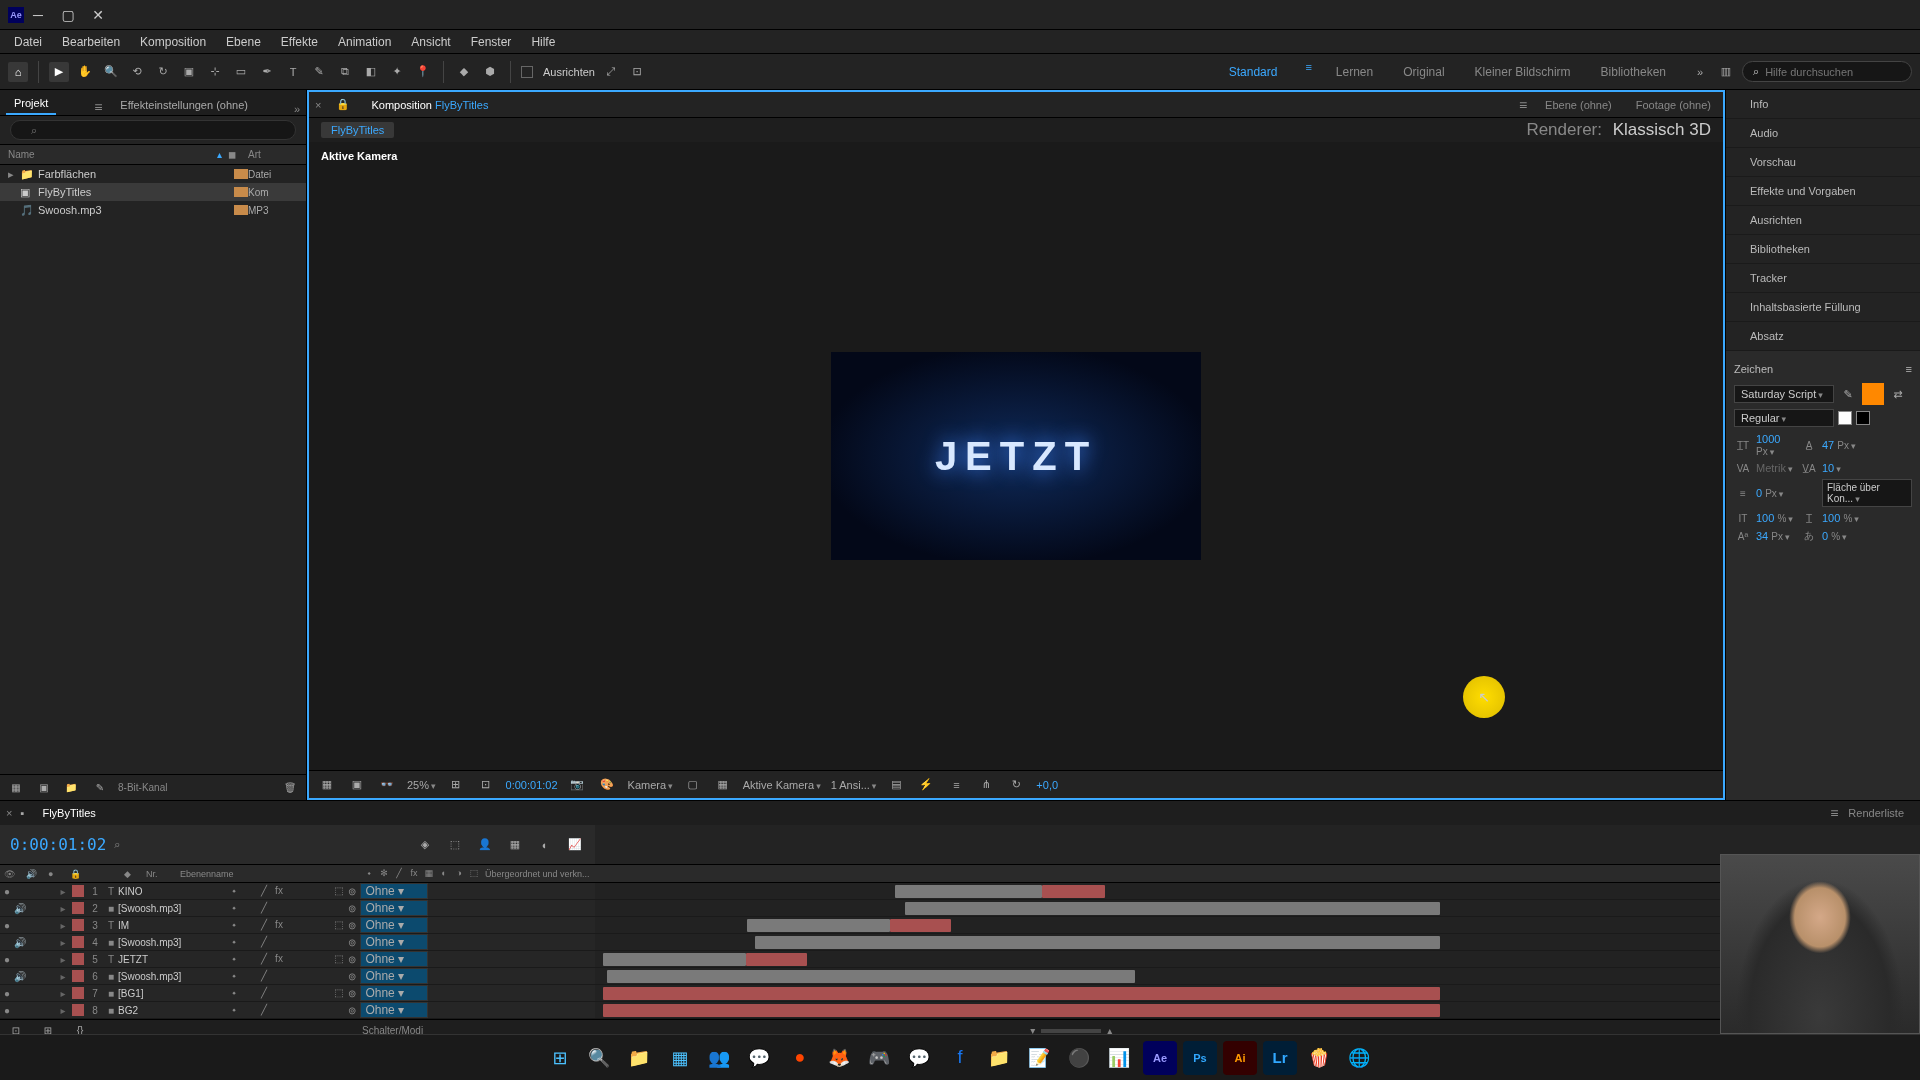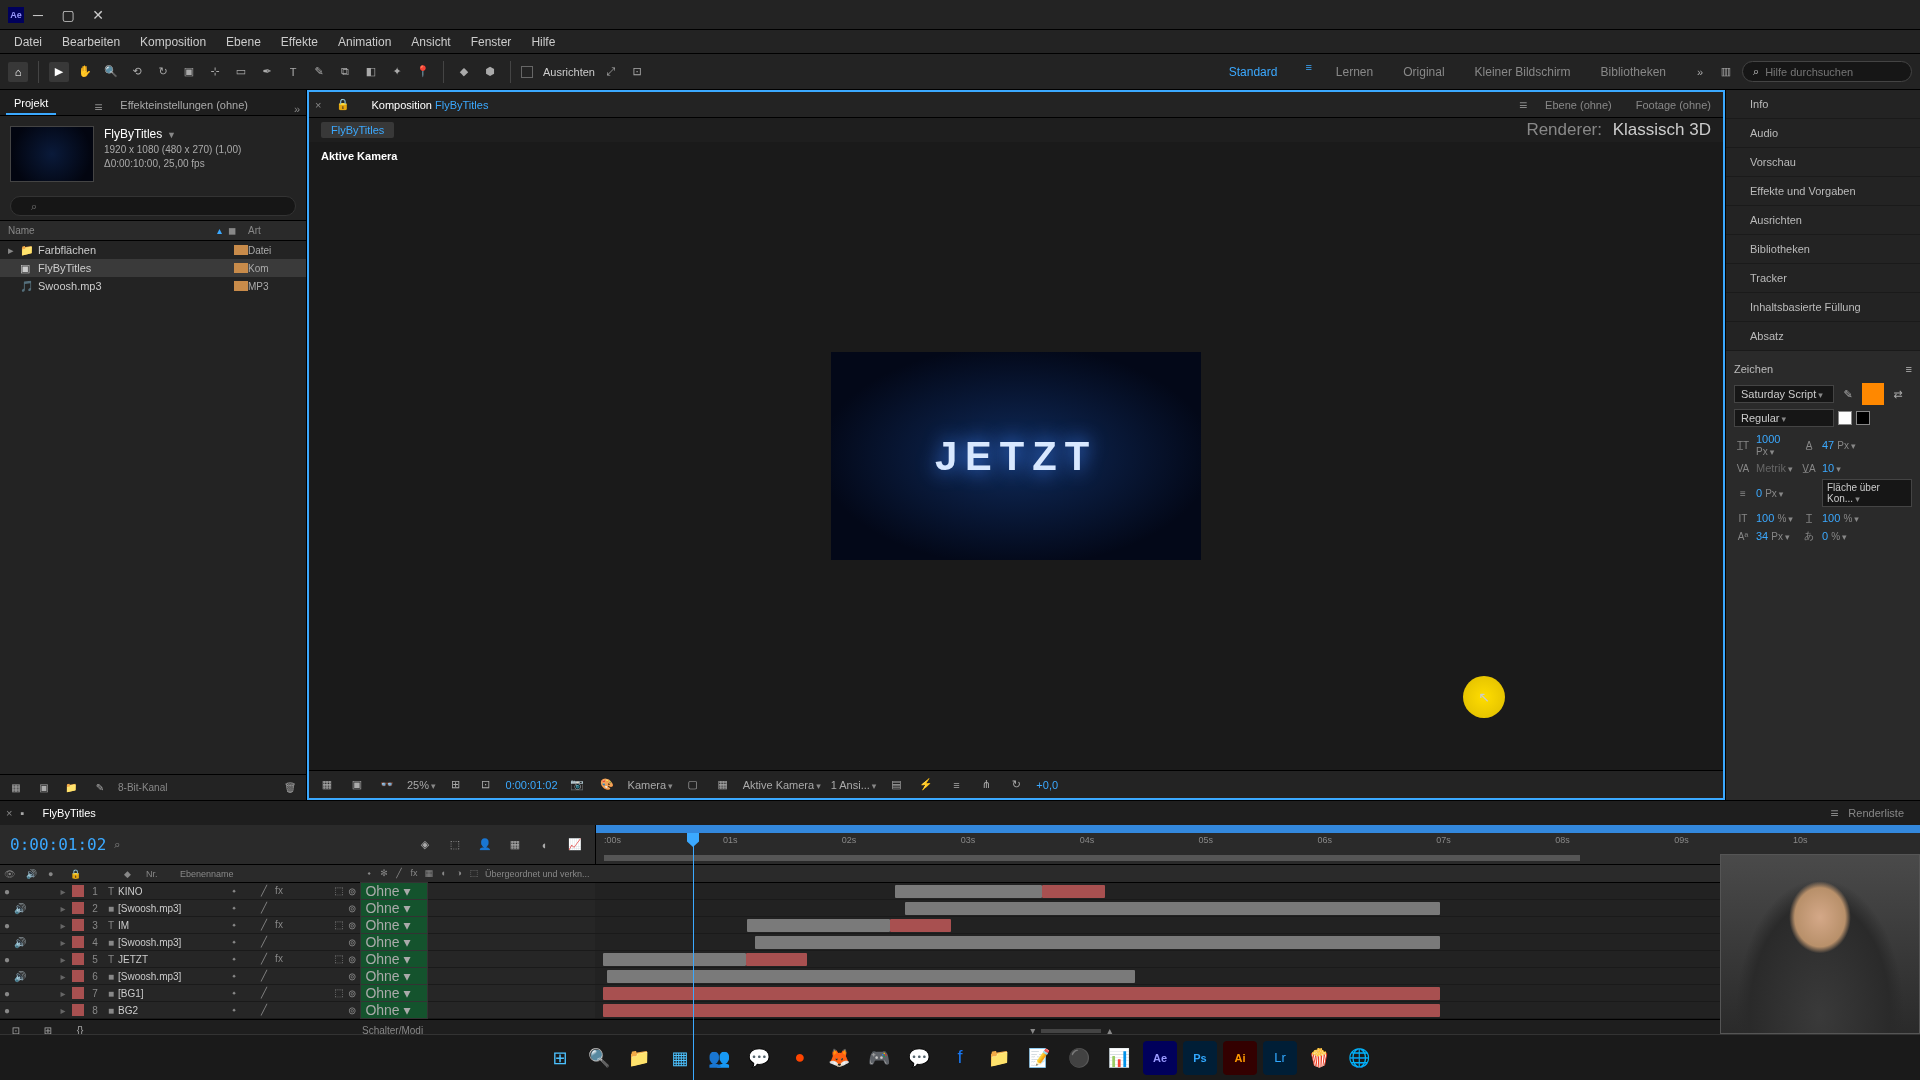--- a/index.html
+++ b/index.html
@@ -106,21 +106,21 @@
 .layer-dot{width:14px}
 .layer-lock{width:14px}
 .layer-exp{width:14px;text-align:center;color:#666;cursor:pointer}
 .layer-lbl{width:12px;height:12px;margin:0 2px}
 .layer-num{width:18px;text-align:center;color:#888}
 .layer-type{width:14px;text-align:center;color:#888}
 .layer-name{width:110px;color:#ccc}
 .layer-switches{width:120px;display:flex;gap:3px;color:#888}
 .sw{width:12px;text-align:center}
 .layer-parent{width:106px;display:flex;align-items:center;gap:4px}
-.parent-sel{background:#14532d;border:1px solid #333;padding:0 4px;font-size:14px;color:#aaa;cursor:pointer;width:68px}
+.parent-sel{background:#0c4a6e;border:1px solid #333;padding:0 4px;font-size:12px;color:#aaa;cursor:pointer;width:68px}
 .layer-right{flex:1;position:relative;background:#222}
 .clip{position:absolute;top:2px;height:13px;border-radius:1px}
 .clip-red{background:#a85050}
 .clip-gray{background:#7a7a7a}
 .tl-bottom{height:22px;display:flex;align-items:center;padding:0 6px;background:#1e1e1e;border-top:1px solid #000;font-size:10px;color:#888;gap:12px}
 .tl-zoom{display:flex;align-items:center;gap:6px;margin-left:595px}
 .taskbar{position:absolute;bottom:0;left:0;right:0;height:46px;background:#1a1a1a;display:flex;align-items:center;justify-content:center;gap:6px;border-top:1px solid #333}
 .tb-icon{width:34px;height:34px;border-radius:4px;display:flex;align-items:center;justify-content:center;font-size:18px;cursor:pointer}
 .webcam{position:absolute;bottom:46px;right:0;width:200px;height:180px;background:#333;border:1px solid #555;overflow:hidden}
 .webcam-person{width:100%;height:100%;background:radial-gradient(ellipse at 50% 35%,#d4a888 0%,#b8906a 18%,transparent 22%),radial-gradient(ellipse at 50% 90%,#3a3a3a 0%,#2a2a2a 50%,transparent 60%),linear-gradient(#4a4a4a,#2a2a2a)}
@@ -193,28 +193,20 @@
 </div>
 
 <div class="main">
   <div class="left-panel">
     <div class="panel-tabs">
       <span class="panel-tab active">Projekt</span>
       <span class="panel-menu">≡</span>
       <span class="panel-tab" style="margin-left:10px">Effekteinstellungen (ohne)</span>
       <span style="margin-left:auto;color:#888;cursor:pointer">»</span>
     </div>
-    <div class="proj-thumb">
-      <div class="thumb-img"></div>
-      <div class="proj-meta">
-        <div><span class="proj-name">FlyByTitles</span> <span class="chev">▼</span></div>
-        <div>1920 x 1080 (480 x 270) (1,00)</div>
-        <div>Δ0:00:10:00, 25,00 fps</div>
-      </div>
-    </div>
     <div class="proj-search">
       <input placeholder="⌕" style="">
     </div>
     <div class="proj-list-head">
       <span class="col-name">Name</span>
       <span style="color:#3ba9ff;margin-right:6px">▴</span>
       <span class="col-color">◼</span>
       <span class="col-type">Art</span>
     </div>
     <div class="proj-list" id="proj-list">
@@ -367,38 +359,20 @@
       <span class="tl-searchicon">⌕</span>
       <div class="tl-icons">
         <span class="tool-icon">◈</span>
         <span class="tool-icon">⬚</span>
         <span class="tool-icon">👤</span>
         <span class="tool-icon">▦</span>
         <span class="tool-icon">◐</span>
         <span class="tool-icon">📈</span>
       </div>
     </div>
-    <div class="tl-ruler">
-      <div class="ruler-bar"></div>
-      <div class="ruler-marks" id="ruler-marks">
-          <span class="ruler-tick">:00s</span>
-          <span class="ruler-tick">01s</span>
-          <span class="ruler-tick">02s</span>
-          <span class="ruler-tick">03s</span>
-          <span class="ruler-tick">04s</span>
-          <span class="ruler-tick">05s</span>
-          <span class="ruler-tick">06s</span>
-          <span class="ruler-tick">07s</span>
-          <span class="ruler-tick">08s</span>
-          <span class="ruler-tick">09s</span>
-          <span class="ruler-tick">10s</span>
-        </div>
-      <div class="work-area"></div>
-      <div class="playhead"></div>
-    </div>
   </div>
   <div class="tl-cols">
     <div class="tl-col-left">
       <span class="col-eye">👁</span>
       <span class="col-eye">🔊</span>
       <span class="col-eye">●</span>
       <span class="col-eye">🔒</span>
       <span style="width:30px"></span>
       <span class="col-eye">◆</span>
       <span class="col-num">Nr.</span>
@@ -690,16 +664,16 @@
   <div class="tb-icon">🎮</div>
   <div class="tb-icon" style="color:#ff3377">💬</div>
   <div class="tb-icon" style="color:#1877f2">f</div>
   <div class="tb-icon" style="color:#ffb900">📁</div>
   <div class="tb-icon" style="color:#ffcc00">📝</div>
   <div class="tb-icon">⚫</div>
   <div class="tb-icon" style="color:#4285f4">📊</div>
   <div class="tb-icon" style="background:#00005b;color:#9999ff;font-size:11px;font-weight:bold">Ae</div>
   <div class="tb-icon" style="background:#001e36;color:#31a8ff;font-size:11px;font-weight:bold">Ps</div>
   <div class="tb-icon" style="background:#330000;color:#ff9a00;font-size:11px;font-weight:bold">Ai</div>
-  <div class="tb-icon" style="background:#001e36;color:#31a8ff;font-size:13px;font-weight:normal">Lr</div>
+  <div class="tb-icon" style="background:#001e36;color:#31a8ff;font-size:15px;font-weight:bold">Lr</div>
   <div class="tb-icon">🍿</div>
   <div class="tb-icon">🌐</div>
 </div>
 
 </body></html>

